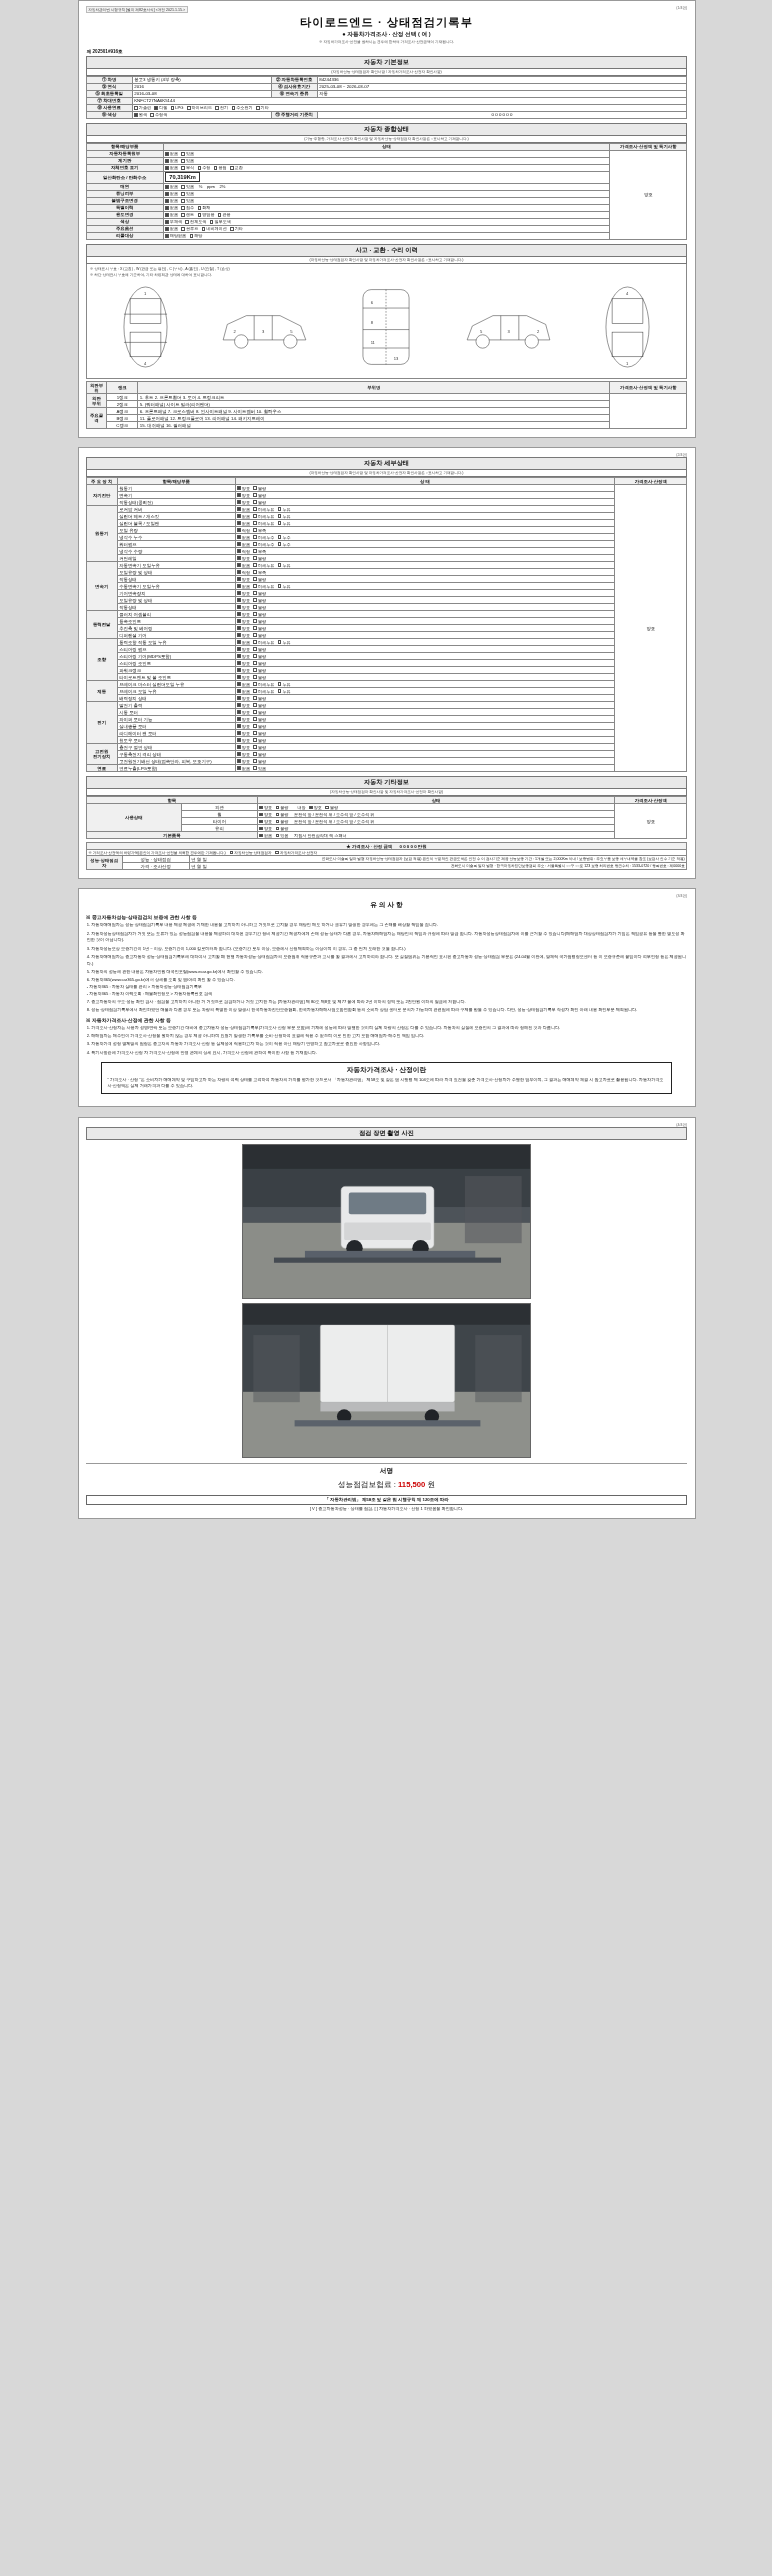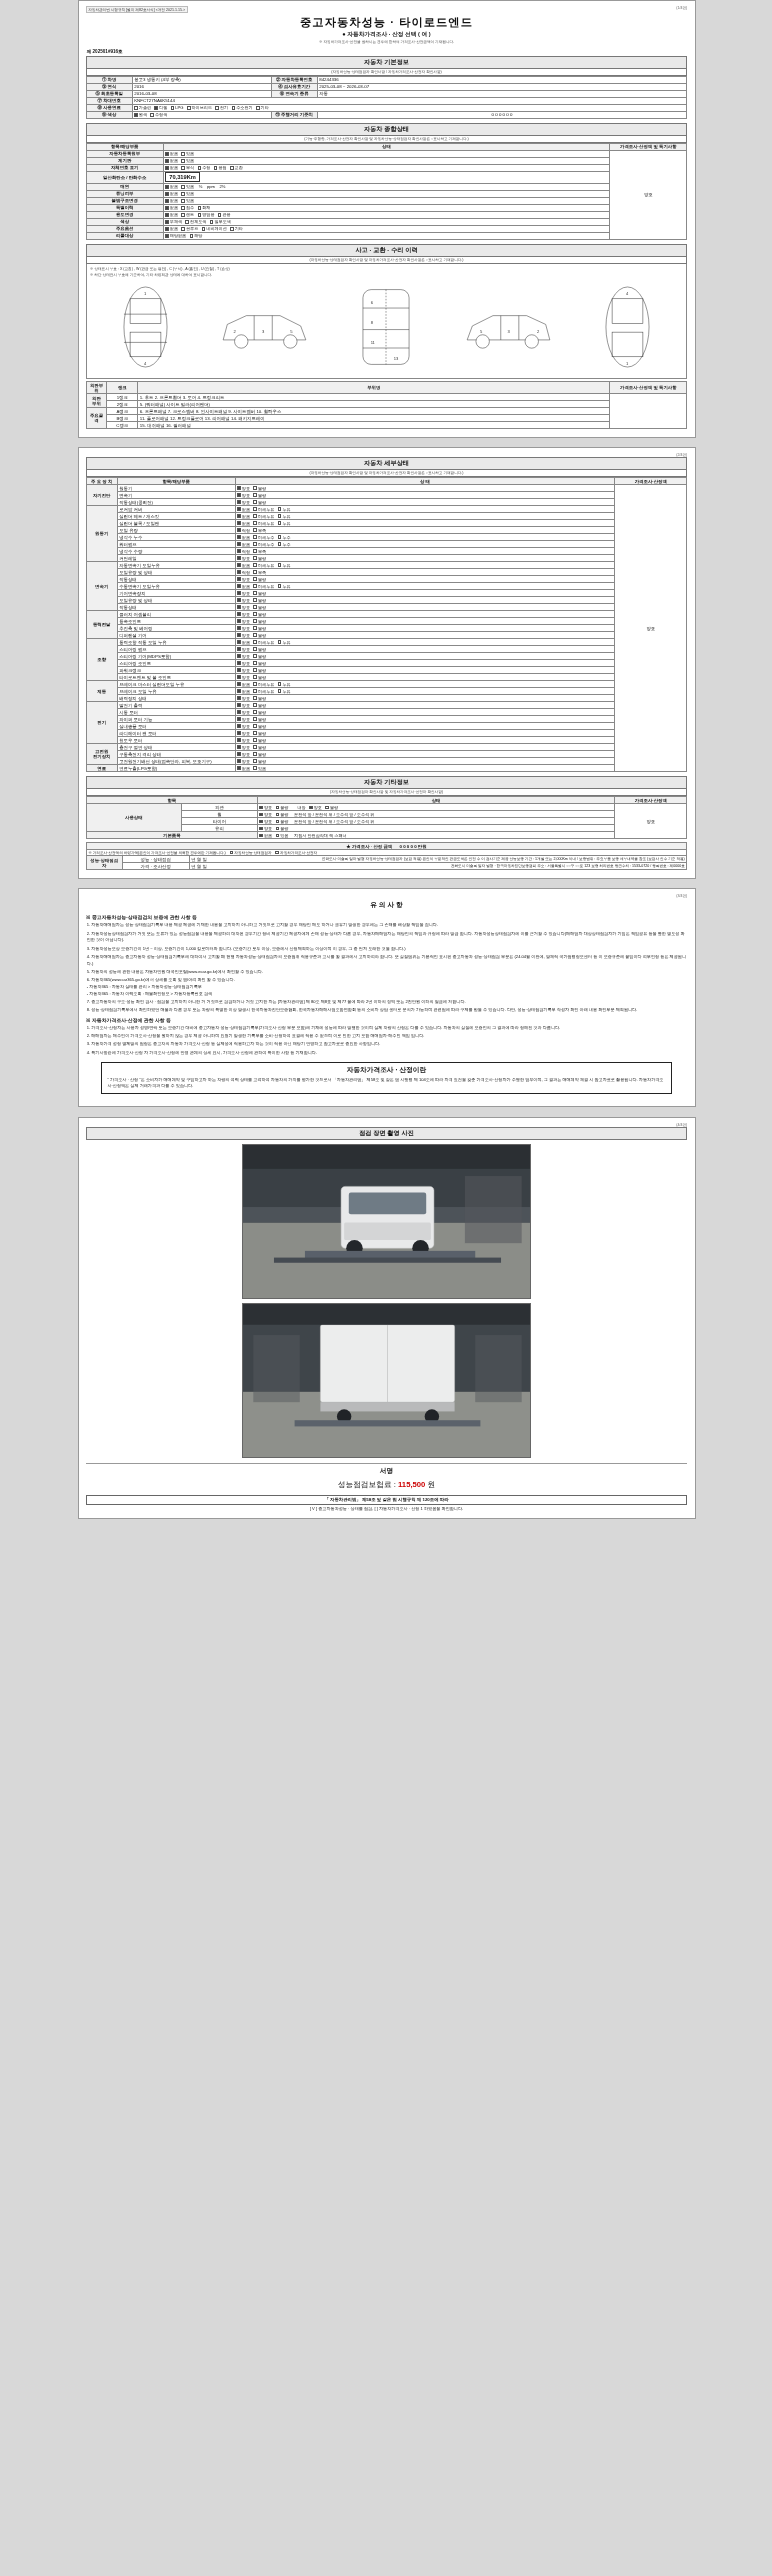--- a/index.html
+++ b/index.html
@@ -82,21 +82,21 @@
 </style>
 </head>
 <body>
 
 <div class="page">
   <div style="display:flex;justify-content:space-between;align-items:flex-start;">
     <span class="page-top-note">자동차관리법 시행규칙 [별지 제82호서식] &lt;개정 2021.1.15.&gt;</span>
     <span style="font-size:3.6px;color:#666;">(1/4면)</span>
   </div>
 
-  <div class="doc-title">중고자동차성능 · 타이로드엔드</div>
+  <div class="doc-title">타이로드엔드 · 상태점검기록부</div>
   <div class="doc-sub">● 자동차가격조사 · 산정 선택 ( 여 )</div>
   <div class="doc-note">※ 자동차가격조사·산정을 원하시는 경우에 한하여 가격조사·산정금액이 기재됩니다.</div>
   <div class="docnum">제 202501#916호</div>
 
   <div class="band">자동차 기본정보</div>
   <div class="band-note">(자동차성능·상태점검자 확인사항 / 자동차가격조사·산정자 확인사항)</div>
 
   <table>
     <tbody>
         <tr>

